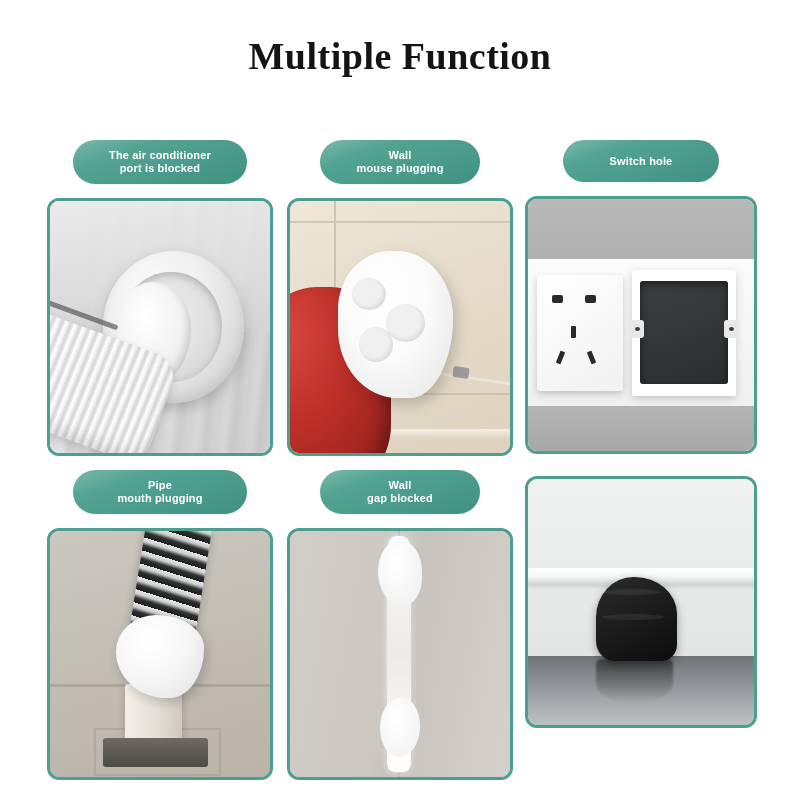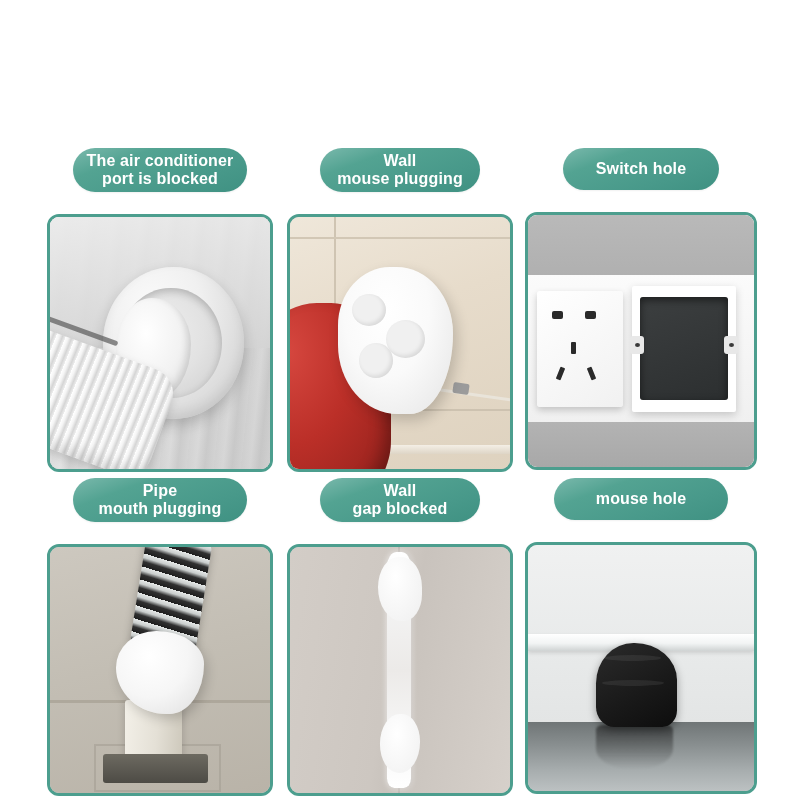--- a/index.html
+++ b/index.html
@@ -34,27 +34,27 @@
   .cell{position:absolute;width:226px;}
   .col1{left:0;}
   .col2{left:240px;}
   .col3{left:478px;width:232px;}
   .row1{top:0;}
   .row2{top:330px;}
 
   
   .pill{
     position:relative;
-    margin:12px auto;
+    margin:4px auto;
     background:linear-gradient(160deg,#7ab9ac 0%,#53a392 28%,#48998a 70%,#3f9182 100%);
     color:#ffffff;
     border-radius:999px;
     text-align:center;
     line-height:1.14;
-    font-size:16px;
+    font-size:11px;
     font-weight:bold;
     letter-spacing:0.15px;
     display:flex;
     align-items:center;
     justify-content:center;
     z-index:3;
     box-shadow:0 1px 2px rgba(0,0,0,0.06);
   }
   .pill.two-line{width:160px;height:44px;}
   .pill.one-line{width:156px;height:42px;}
@@ -217,20 +217,21 @@
   .p6-blob i:nth-child(2){left:8%;top:44%;width:76%;height:6px;}
   .p6-refl{position:absolute;left:30%;top:73%;width:34%;height:18%;
     background:linear-gradient(180deg,rgba(20,20,20,0.55),rgba(20,20,20,0));
     border-radius:10% 10% 46% 46%;filter:blur(1px);}
 </style>
 </head>
 <body>
 
 <div class="page">
 
+  <div class="title">Multiple Function</div>
 
   <div class="grid">
 
     <div class="cell col1 row1">
       <div class="pill two-line wide">
         <span>
           <em style="font-style:normal;display:block">The air conditioner</em>
           <em style="font-style:normal;display:block">port is blocked</em>
         </span>
       </div>
@@ -343,23 +344,20 @@
           <div class="p5-wall"></div>
           <div class="p5-crack"></div>
           <div class="p5-bead"></div>
           <div class="p5-blob1"></div>
           <div class="p5-blob2"></div>
         </div>
       </div>
     </div>
 
     <div class="cell col3 row2">
-      <div class="pill one-line wide">
-        <span>mouse hole</span>
-      </div>
       <div class="pill-gap"></div>
       <div class="frame short">
         <div class="photo">
           <div class="p6-wall"></div>
           <div class="p6-moulding"></div>
           <div class="p6-floor"></div>
           <div class="p6-refl"></div>
           <div class="p6-blob">
             <i></i>
             <i></i>

